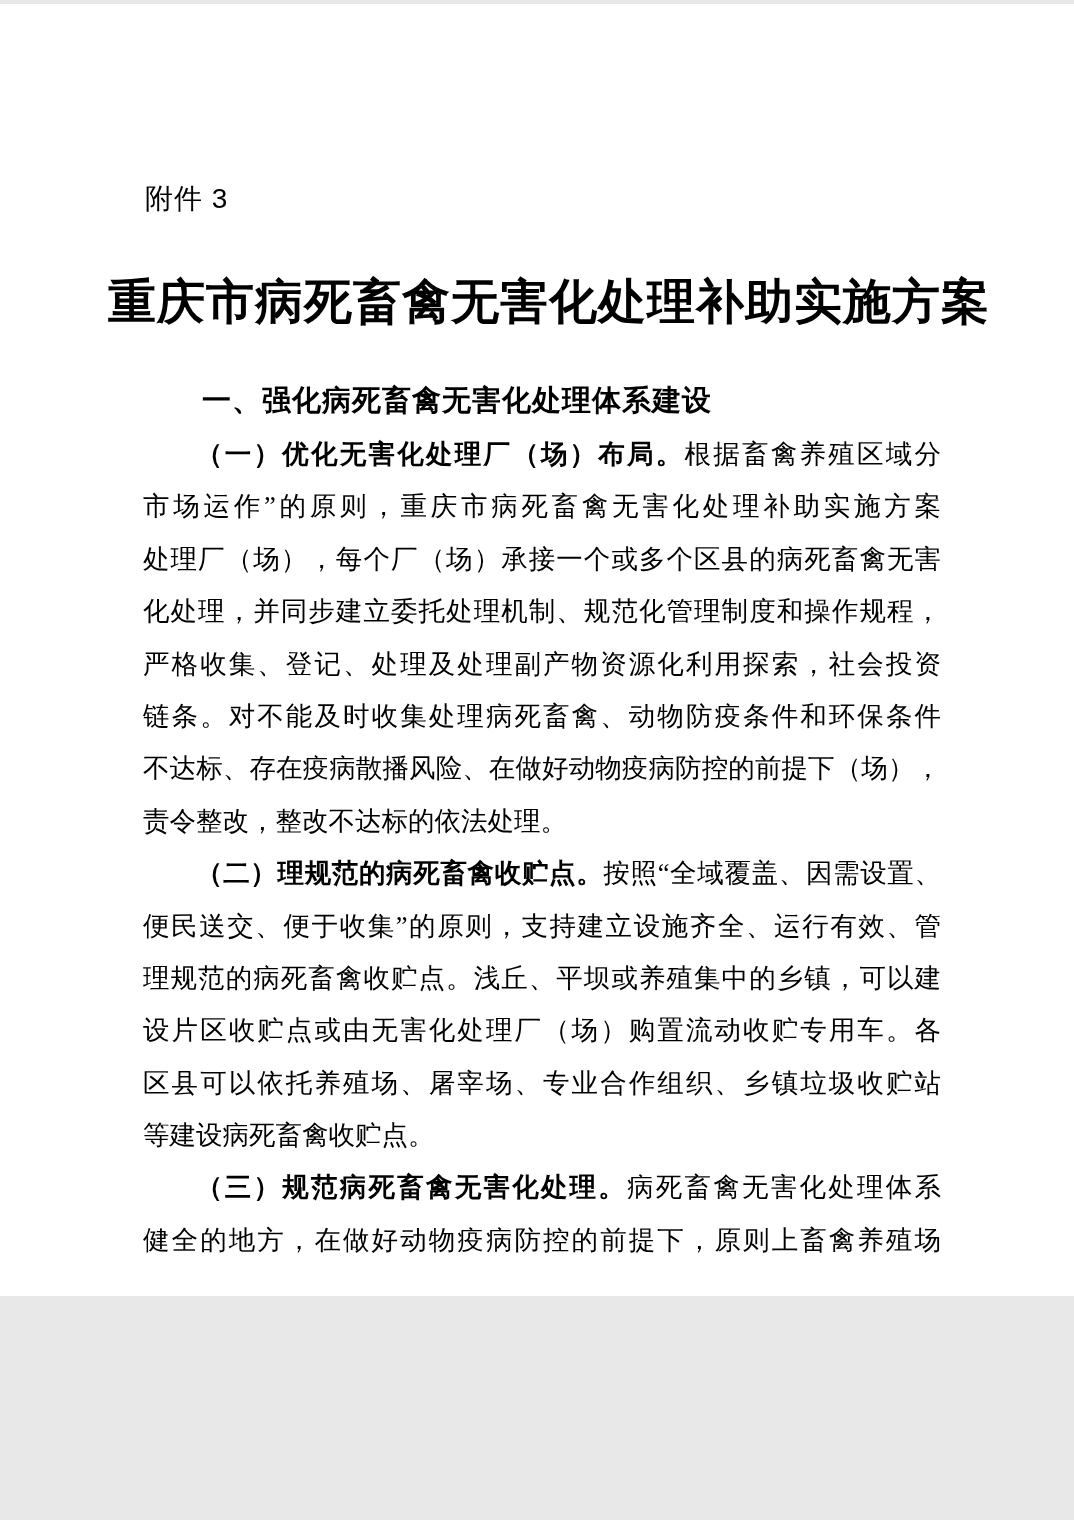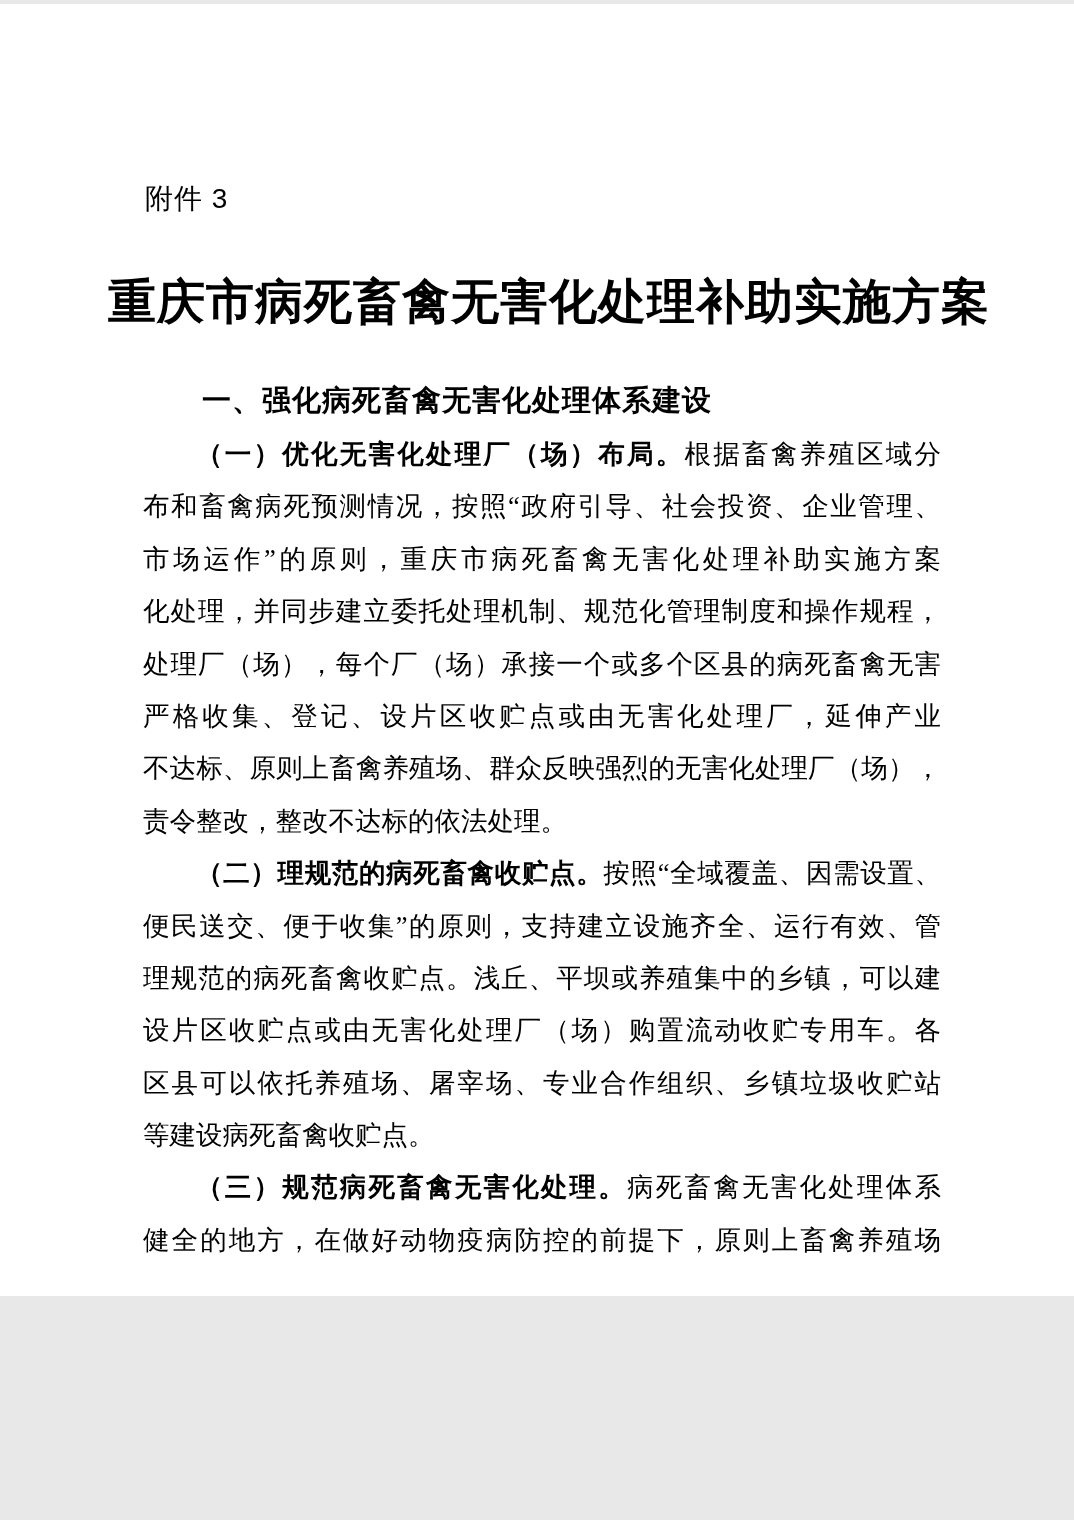--- a/index.html
+++ b/index.html
@@ -87,26 +87,26 @@
 
   <div class="attachment-label">附件 3</div>
 
   <h1 class="doc-title">重庆市病死畜禽无害化处理补助实施方案</h1>
 
   <h2 class="section-heading">一、强化病死畜禽无害化处理体系建设</h2>
 
   <div class="body-text">
 
     <div class="line first"><span class="lead">（一）优化无害化处理厂（场）布局。</span><span>根据畜禽养殖区域分</span></div>
-    <div class="line">布和畜禽病死预测情况，按照“政府引导、社会投资、企业管理、</div>
     <div class="line">市场运作”的原则，重庆市病死畜禽无害化处理补助实施方案</div>
+    <div class="line">处理厂（场），每个厂（场）承接一个或多个区县的病死畜禽无害</div>
     <div class="line">化处理，并同步建立委托处理机制、规范化管理制度和操作规程，</div>
-    <div class="line">处理厂（场），每个厂（场）承接一个或多个区县的病死畜禽无害</div>
-    <div class="line">严格收集、登记、设片区收贮点或由无害化处理厂，延伸产业</div>
-    <div class="line">不达标、原则上畜禽养殖场、群众反映强烈的无害化处理厂（场），</div>
+    <div class="line">严格收集、登记、处理及处理副产物资源化利用探索，社会投资</div>
+    <div class="line">链条。对不能及时收集处理病死畜禽、动物防疫条件和环保条件</div>
+    <div class="line">不达标、存在疫病散播风险、在做好动物疫病防控的前提下（场），</div>
     <div class="line last">责令整改，整改不达标的依法处理。</div>
 
     <div class="line first"><span class="lead">（二）理规范的病死畜禽收贮点。</span><span>按照“全域覆盖、因需设置、</span></div>
     <div class="line">便民送交、便于收集”的原则，支持建立设施齐全、运行有效、管</div>
     <div class="line">理规范的病死畜禽收贮点。浅丘、平坝或养殖集中的乡镇，可以建</div>
     <div class="line">设片区收贮点或由无害化处理厂（场）购置流动收贮专用车。各</div>
     <div class="line">区县可以依托养殖场、屠宰场、专业合作组织、乡镇垃圾收贮站</div>
     <div class="line last">等建设病死畜禽收贮点。</div>
 
     <div class="line first"><span class="lead">（三）规范病死畜禽无害化处理。</span><span>病死畜禽无害化处理体系</span></div>

